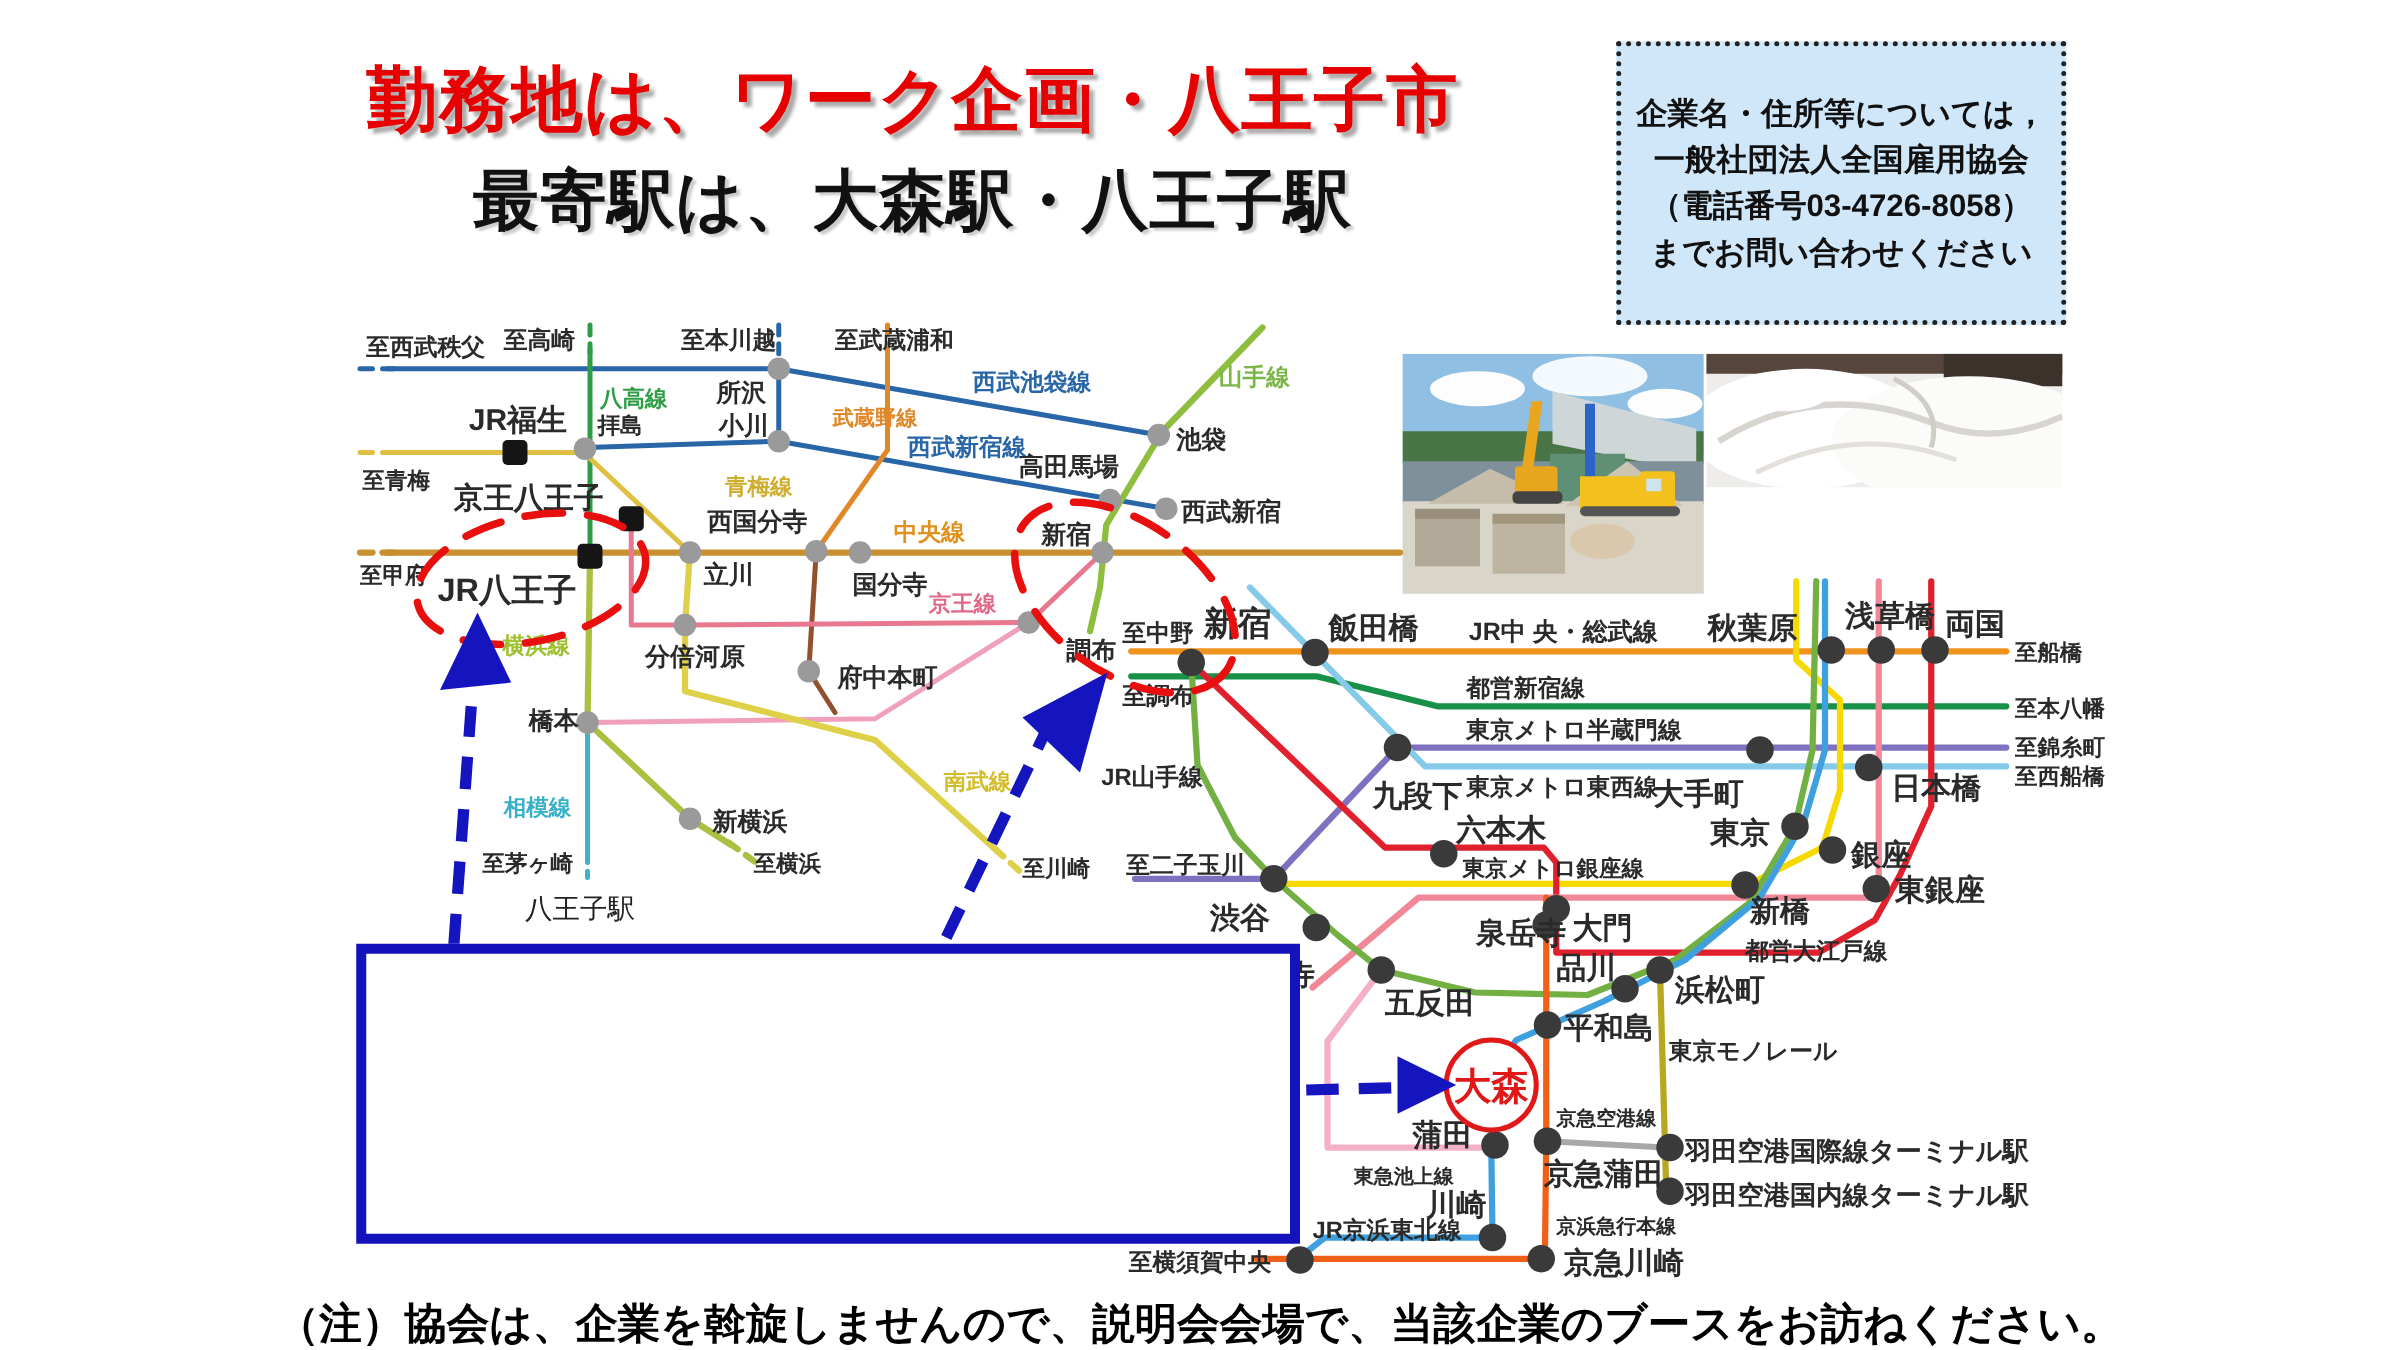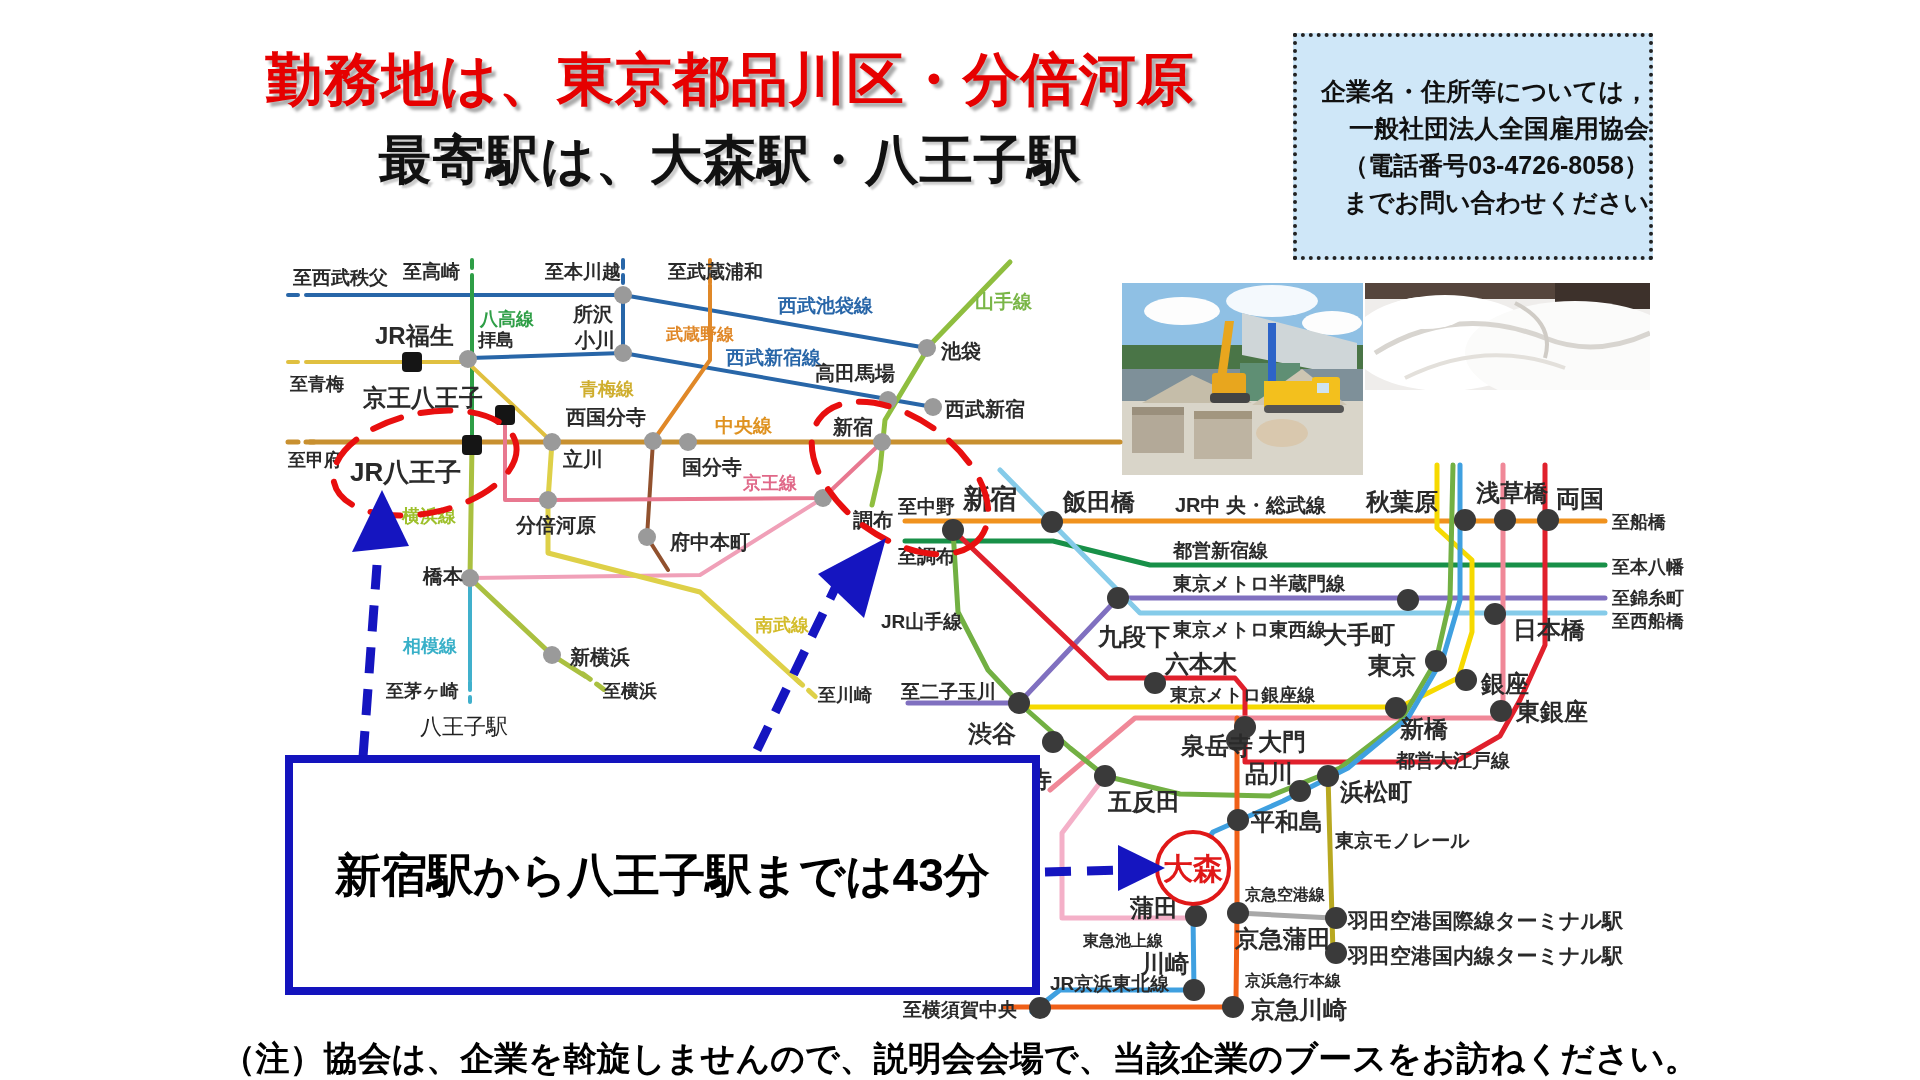--- a/index.html
+++ b/index.html
@@ -6,38 +6,38 @@
   .canvas{position:relative;width:1920px;height:1080px;background:#fff;overflow:hidden;
           font-family:"Liberation Sans","DejaVu Sans",sans-serif;}
   .title-wrap{position:absolute;left:250px;top:42px;width:960px;text-align:center;z-index:6;}
   .title1{font-size:57px;font-weight:900;color:#e60000;letter-spacing:1px;
           text-shadow:4px 4px 3px #aaa;white-space:nowrap;}
   .title2{font-size:53px;font-weight:700;color:#111;margin-top:6px;letter-spacing:1px;
           text-shadow:3px 3px 2px #ccc;white-space:nowrap;}
   .info-box{position:absolute;left:1293px;top:33px;width:352px;height:219px;
             border:4px dotted #222;background:#cfe7f8;z-index:6;
             display:flex;flex-direction:column;justify-content:center;text-align:center;}
-  .info-box div{font-size:25px;font-weight:bold;color:#111;line-height:37px;white-space:nowrap;text-align:right;}
+  .info-box div{font-size:25px;font-weight:bold;color:#111;line-height:37px;white-space:nowrap;}
   #rail-svg{position:absolute;left:0;top:0;width:1920px;height:1080px;z-index:2;}
   .photo{position:absolute;z-index:1;}
   .times-box{position:absolute;left:285px;top:755px;width:755px;height:240px;background:#fff;
              border:8px solid #1313bd;box-sizing:border-box;z-index:4;
              display:flex;flex-direction:column;justify-content:center;text-align:center;}
   .times-box div{font-size:46px;font-weight:900;color:#000;line-height:68px;white-space:nowrap;}
   .credit{position:absolute;left:420px;top:712px;font-size:22px;color:#222;z-index:3;}
   .footnote{position:absolute;left:0;top:1036px;width:1920px;text-align:center;font-size:34px;
             font-weight:900;color:#000;z-index:6;white-space:nowrap;}
 </style>
 </head>
 <body>
 
 <div class="canvas">
 
   <div class="title-wrap">
-    <div class="title1">勤務地は、東京都品川区・分倍河原</div>
+    <div class="title1">勤務地は、ワーク企画・八王子市</div>
     <div class="title2">最寄駅は、大森駅・八王子駅</div>
   </div>
 
   <div class="info-box">
     <div>企業名・住所等については，</div>
     <div>一般社団法人全国雇用協会</div>
     <div>（電話番号03-4726-8058）</div>
     <div>までお問い合わせください</div>
   </div>
 
@@ -260,20 +260,19 @@
       <text x="1193" y="879" fill="#e01818" font-size="30" font-weight="bold" text-anchor="middle">大森</text>
       <polyline points="363,757 377,565" fill="none" stroke="#1515c0" stroke-width="9" stroke-dasharray="26 16"></polyline>
       <polygon points="382,490 352,552 409,546" fill="#1515c0"></polygon>
       <polyline points="757,750 840,578" fill="none" stroke="#1515c0" stroke-width="9" stroke-dasharray="26 16"></polyline>
       <polygon points="886,538 818,574 864,618" fill="#1515c0"></polygon>
       <polyline points="1045,872 1122,870" fill="none" stroke="#1515c0" stroke-width="9" stroke-dasharray="26 16"></polyline>
       <polygon points="1165,868 1118,845 1118,891" fill="#1515c0"></polygon>
     </svg>
 
   <div class="times-box">
-    <div>新宿駅から八王子駅までは43分</div>
   </div>
 
   <div class="credit">八王子駅</div>
 
   <div class="footnote">（注）協会は、企業を斡旋しませんので、説明会会場で、当該企業のブースをお訪ねください。</div>
 
 </div>
 
 </body></html>

